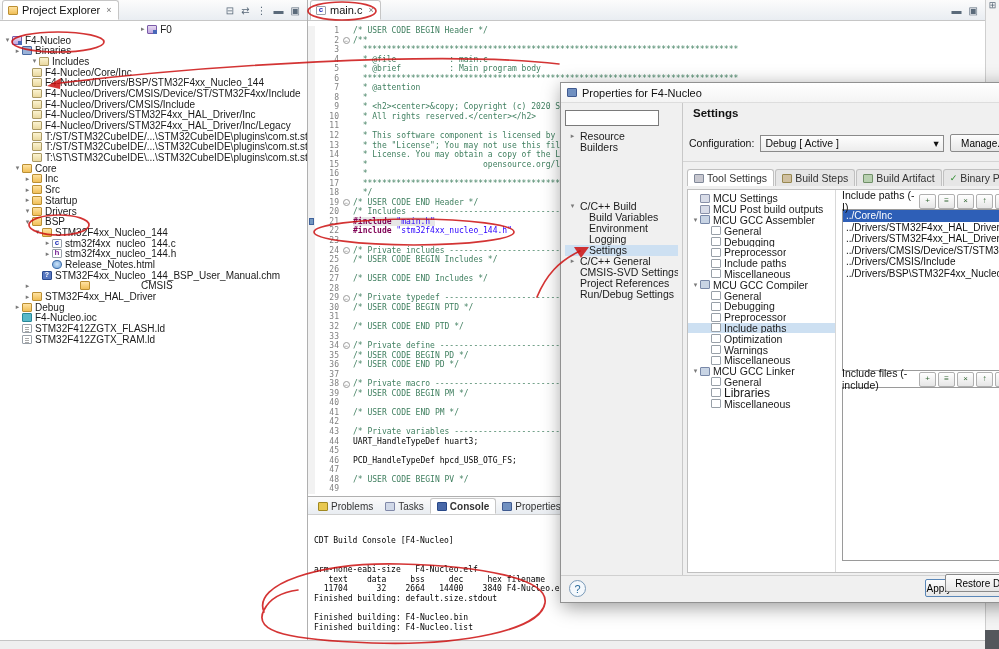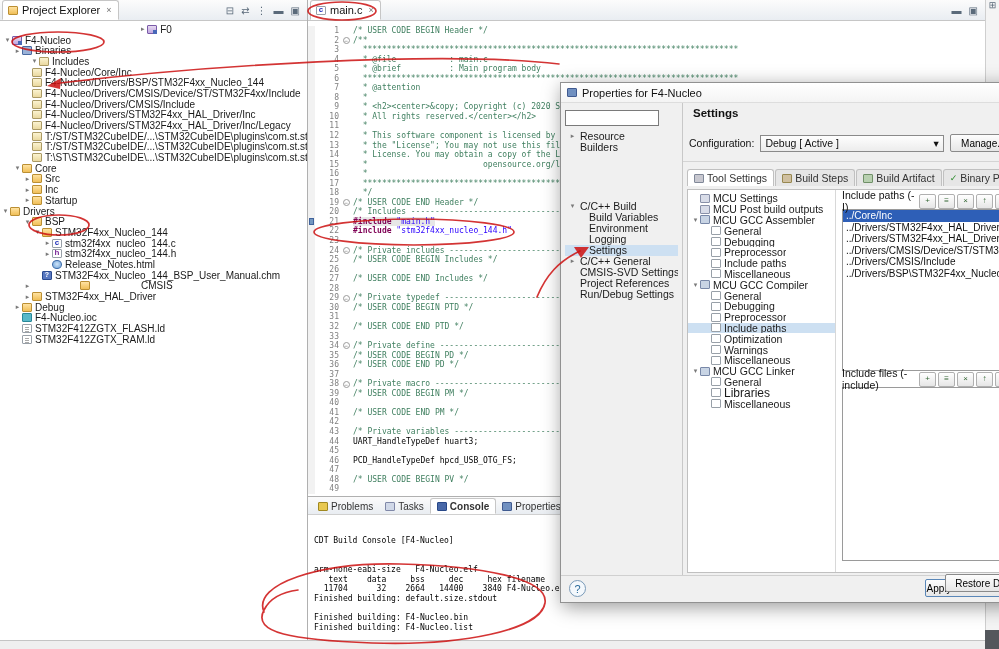--- a/index.html
+++ b/index.html
@@ -210,33 +210,33 @@
           <span class="tl">T:\ST\STM32CubeIDE\...\STM32CubeIDE\plugins\com.st.stm32cube.ide.m</span>
         </div>
         <div class="trow" style="padding-left: 13px; height: 10.7px; font-size: 10px;">
           <span class="tw">▾</span>
           <span class="ic ic-folder"></span>
           <span class="tl">Core</span>
         </div>
         <div class="trow" style="padding-left: 23px; height: 10.7px; font-size: 10px;">
           <span class="tw">▸</span>
           <span class="ic ic-folder"></span>
+          <span class="tl">Inc</span>
+        </div>
+        <div class="trow" style="padding-left: 23px; height: 10.7px; font-size: 10px;">
+          <span class="tw">▸</span>
+          <span class="ic ic-folder"></span>
           <span class="tl">Src</span>
         </div>
         <div class="trow" style="padding-left: 23px; height: 10.7px; font-size: 10px;">
           <span class="tw">▸</span>
           <span class="ic ic-folder"></span>
-          <span class="tl">Inc</span>
-        </div>
-        <div class="trow" style="padding-left: 23px; height: 10.7px; font-size: 10px;">
-          <span class="tw">▸</span>
-          <span class="ic ic-folder"></span>
           <span class="tl">Startup</span>
         </div>
-        <div class="trow" style="padding-left: 1px; height: 10.7px; font-size: 10px;">
+        <div class="trow" style="padding-left: 23px; height: 10.7px; font-size: 10px;">
           <span class="tw">▾</span>
           <span class="ic ic-folder"></span>
           <span class="tl">Drivers</span>
         </div>
         <div class="trow" style="padding-left: 23px; height: 10.7px; font-size: 10px;">
           <span class="tw">▾</span>
           <span class="ic ic-folder"></span>
           <span class="tl">BSP</span>
         </div>
         <div class="trow" style="padding-left: 33px; height: 10.7px; font-size: 10px;">

